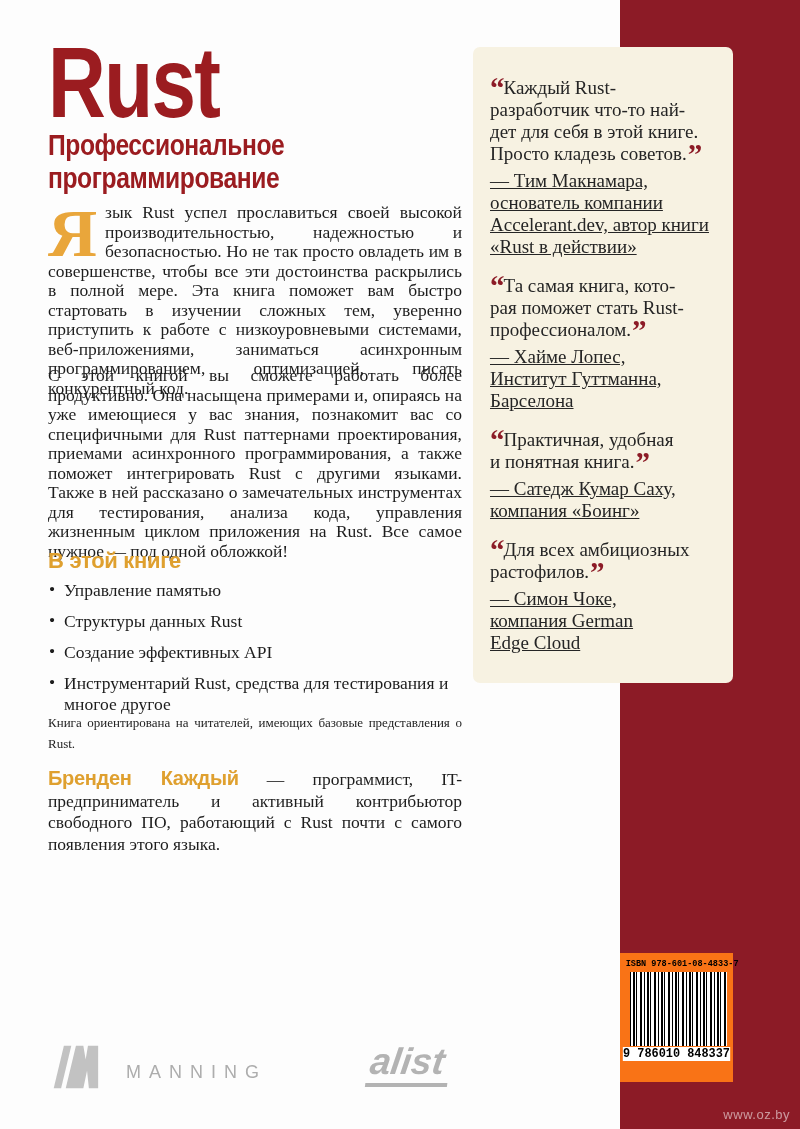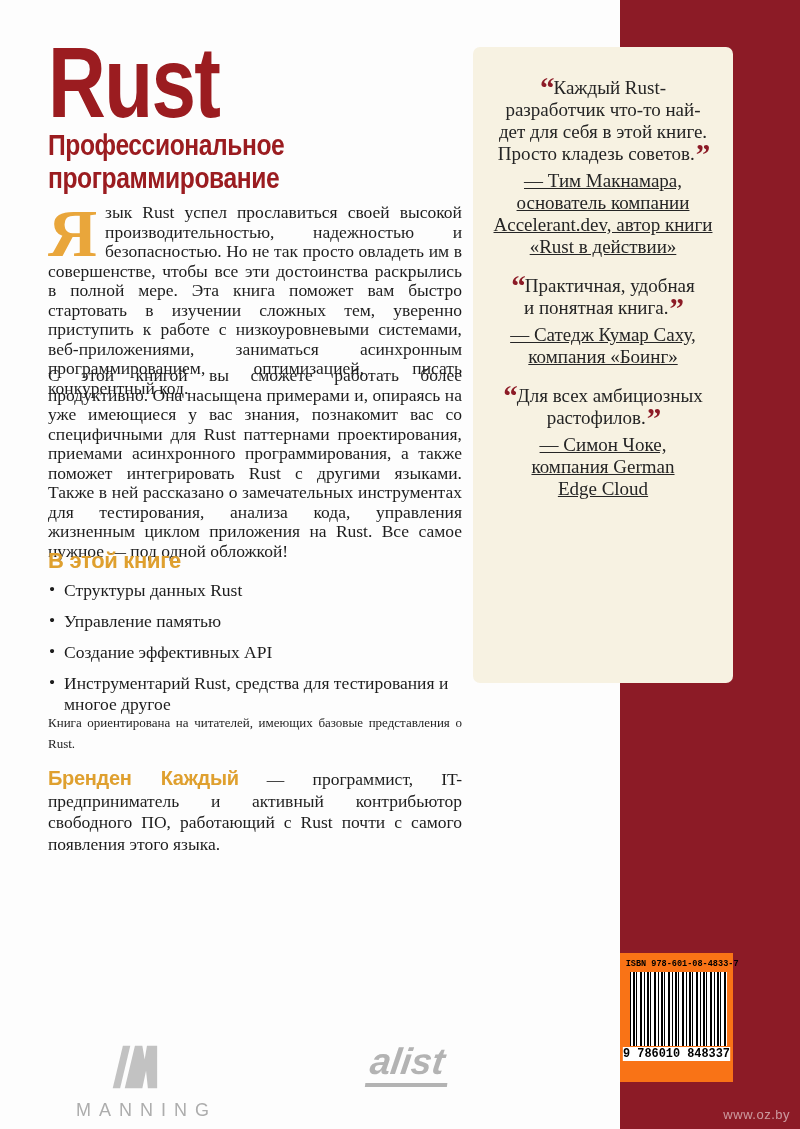--- a/index.html
+++ b/index.html
@@ -7,21 +7,21 @@
     position:relative; width:800px; height:1129px; overflow:hidden;
     background:#fdfdfd; font-family:"Liberation Serif", serif; color:#1d1d1d;
   }
   
   .red-band{position:absolute; left:620px; top:0; width:180px; height:1129px; background:#8C1B26;}
   
   .panel{
     position:absolute; left:473px; top:47px; width:260px; height:636px;
     background:#F7F2E2; border-radius:7px; box-sizing:border-box; padding:30px 17px 0 17px;
   }
-  .quote{text-align:center; font-size:19px; line-height:22px; color:#252525;}
+  .quote{text-align:left; font-size:19px; line-height:22px; color:#252525;}
   .quote + .quote{margin-top:17px;}
   .quote-lines{white-space:pre-line;}
   .qmark{
     color:#8C1B26; font-weight:bold; font-size:29px; line-height:0;
     position:relative; top:4px; letter-spacing:-2px;
   }
   .qmark.open{margin-right:1px;}
   .qmark.close{margin-left:1px;}
   .quote-attr{white-space:pre-line; margin-top:5px;text-decoration:underline;}
   
@@ -41,21 +41,21 @@
   .bullets{position:absolute; left:48px; top:580px; width:408px; margin:0; padding:0; list-style:none; font-size:17.5px; line-height:21px;}
   .bullets li{margin-bottom:10px; padding-left:16px; position:relative;}
   .bullets li::before{content:"•"; position:absolute; left:1px; top:-1px; color:#1d1d1d;}
   .audience{position:absolute; left:48px; top:712px; width:414px; font-size:13px; line-height:21px; text-align:justify;}
   .author{position:absolute; left:48px; top:768px; width:414px; font-size:17.5px; line-height:21.5px; text-align:justify;}
   .author-name{
     font-family:"Liberation Sans", sans-serif; font-weight:bold; font-size:20px;
     color:#DFA02F; letter-spacing:-0.3px;
   }
   
-  .manning{position:absolute; left:50px; top:1044px; display:flex; align-items:center;flex-direction:column;}
+  .manning{position:absolute; left:50px; top:1044px; display:flex; align-items:center;}
   .manning-text{
     font-family:"Liberation Sans", sans-serif; font-size:18px; letter-spacing:8px;
     color:#ADADAD; margin-left:26px; margin-top:10px;
   }
   .alist{
     position:absolute; left:368px; top:1042px; font-family:"Liberation Sans", sans-serif;
     font-weight:bold; font-style:italic; font-size:37px; color:#B3B3B3;
     transform:skewX(-8deg); border-bottom:4px solid #B3B3B3; padding:0 6px 1px 2px; line-height:40px;
   }
   
@@ -96,20 +96,28 @@
       <div><span class="qmark open">“</span><span class="quote-lines">Каждый Rust-
 разработчик что-то най-
 дет для себя в этой книге.
 Просто кладезь советов.</span><span class="qmark close">”</span></div>
       <div class="quote-attr">—  Тим Макнамара,
 основатель компании
 Accelerant.dev, автор книги
 «Rust в действии»</div>
     </div>
     <div class="quote">
+      <div><span class="qmark open">“</span><span class="quote-lines">Та самая книга, кото-
+рая поможет стать Rust-
+профессионалом.</span><span class="qmark close">”</span></div>
+      <div class="quote-attr">— Хайме Лопес,
+Институт Гуттманна,
+Барселона</div>
+    </div>
+    <div class="quote">
       <div><span class="qmark open">“</span><span class="quote-lines">Практичная, удобная
 и понятная книга.</span><span class="qmark close">”</span></div>
       <div class="quote-attr">— Сатедж Кумар Саху,
 компания «Боинг»</div>
     </div>
     <div class="quote">
       <div><span class="qmark open">“</span><span class="quote-lines">Для всех амбициозных
 растофилов.</span><span class="qmark close">”</span></div>
       <div class="quote-attr">— Симон Чоке,
 компания German
@@ -123,22 +131,22 @@
     <span class="title-sub">программирование</span>
   </div>
 
   <div class="intro1">
     <span class="dropcap">Я</span><span>зык Rust успел прославиться своей высокой производительностью, надежностью и безопасностью. Но не так просто овладеть им в совершенстве, чтобы все эти достоинства раскрылись в полной мере. Эта книга поможет вам быстро стартовать в изучении сложных тем, уверенно приступить к работе с низкоуровневыми системами, веб-приложениями, заниматься асинхронным программированием, оптимизацией, писать конкурентный код.</span>
   </div>
   <div class="intro2">С этой книгой вы сможете работать более продуктивно. Она насыщена примерами и, опираясь на уже имеющиеся у вас знания, познакомит вас со специфичными для Rust паттернами проектирования, приемами асинхронного программирования, а также поможет интегрировать Rust с другими языками. Также в ней рассказано о замечательных инструментах для тестирования, анализа кода, управления жизненным циклом приложения на Rust. Все самое нужное — под одной обложкой!</div>
 
   <div class="book-heading">В этой книге</div>
   <ul class="bullets">
+    <li>Управление памятью</li>
     <li>Структуры данных Rust</li>
-    <li>Управление памятью</li>
     <li>Создание эффективных API</li>
     <li>Инструментарий Rust, средства для тестирования и многое другое</li>
   </ul>
 
   <div class="audience">Книга ориентирована на читателей, имеющих базовые представления о Rust.</div>
   <div class="author">
     <span class="author-name">Бренден Каждый</span><span> — программист, IT-предприниматель и активный контрибьютор свободного ПО, работающий с Rust почти с самого появления этого языка.</span>
   </div>
 
   <div class="manning">

